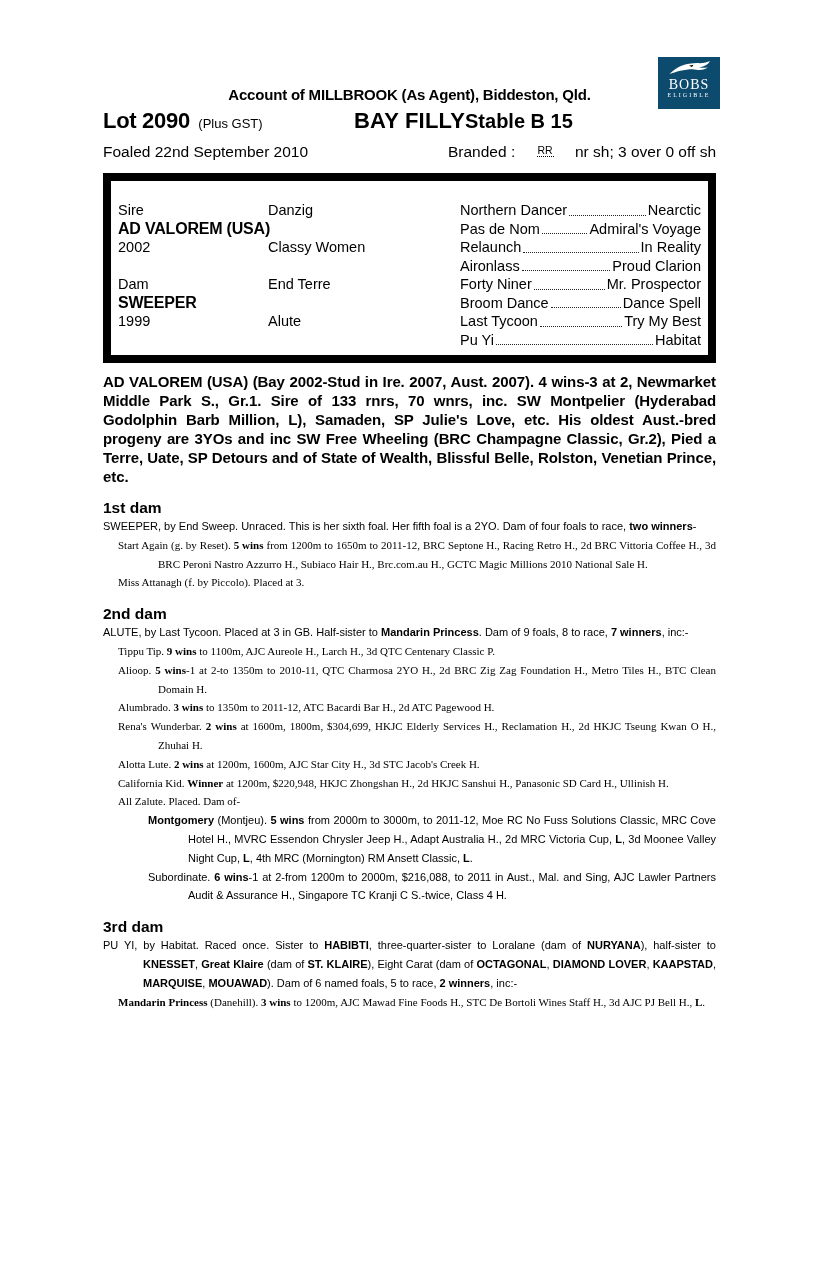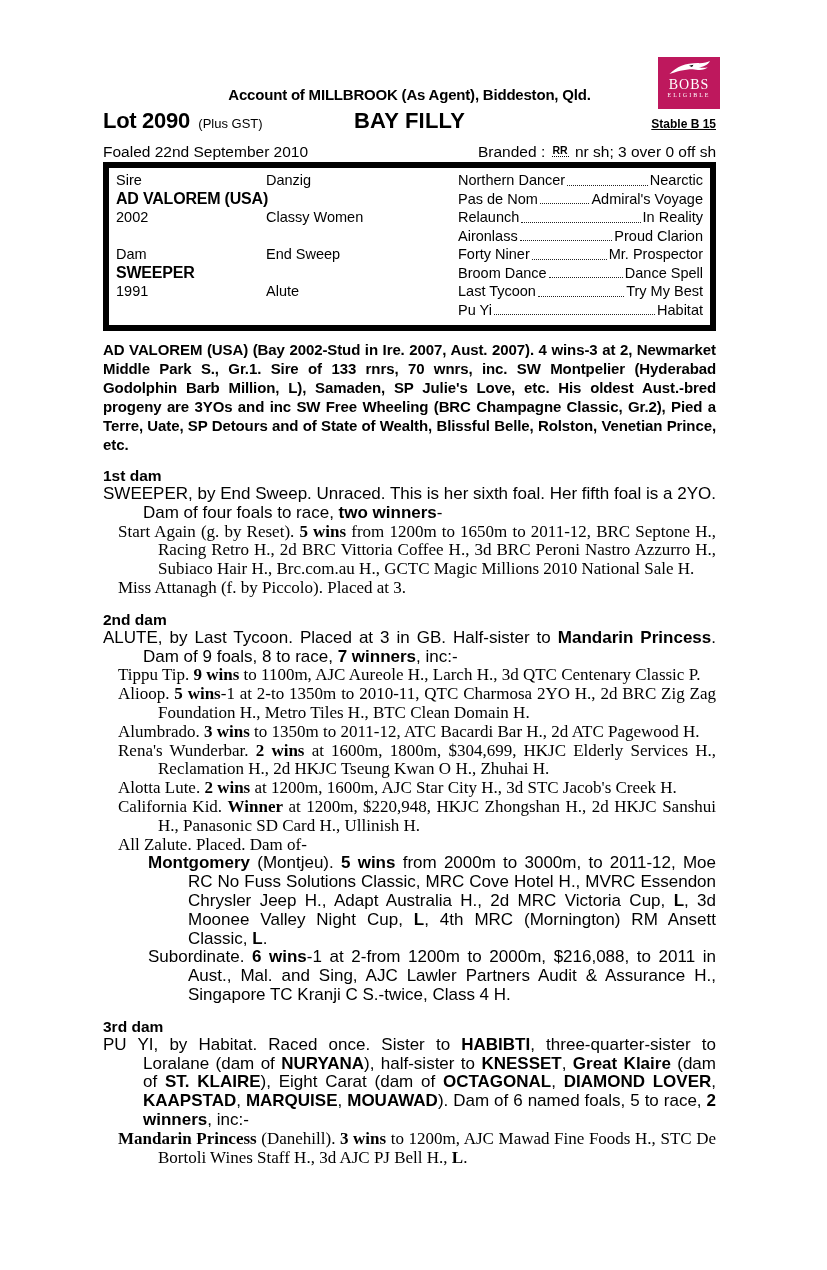--- a/index.html
+++ b/index.html
@@ -10,61 +10,61 @@
     color:#000;
     font-family:"Liberation Sans",sans-serif;
     overflow:hidden;
     margin:0 auto;
   }
   .content{position:absolute;left:103px;top:57px;width:613px;}
 
   
   .bobs{
     position:absolute;left:555px;top:0px;width:62px;height:52px;
-    background:#be185d;color:#fff;text-align:center;
+    background:#0c4a6e;color:#fff;text-align:center;
     display:flex;flex-direction:column;align-items:center;justify-content:flex-start;
     padding-top:2px;box-sizing:border-box;
   }
   .bobs svg{display:block;width:46px;height:18px;}
   .bobs-name{font-family:"Liberation Serif",serif;font-size:14px;line-height:15px;letter-spacing:1px;}
   .bobs-sub{font-family:"Liberation Serif",serif;font-size:6px;line-height:7px;letter-spacing:2px;}
 
   .account{margin:29px 0 0;text-align:center;font-weight:bold;font-size:15px;letter-spacing:-0.2px;}
   .lot-row{display:grid;grid-template-columns:1fr auto 1fr;align-items:baseline;margin-top:5px;}
   .lot-left{white-space:nowrap;}
   .lot-label{font-weight:bold;font-size:22px;letter-spacing:-0.3px;}
   .gst{font-size:13px;margin-left:4px;}
   .sex-title{font-weight:bold;font-size:22px;letter-spacing:0.2px;text-align:right;}
-  .stable{font-weight:bold;font-size:12px;text-align:right;text-decoration:underline;}
+  .stable{font-weight:bold;font-size:20px;}
   .foaled-row{display:flex;justify-content:space-between;margin-top:9px;font-size:15.5px;}
   .branded-cell{white-space:nowrap;}
   .brand-mark{
     display:inline-block;font-size:10.5px;line-height:10px;
-    border-bottom:1px dotted #000;vertical-align:3px;margin:0 2px;padding:0 1px 1px;font-weight:bold;
+    border-bottom:1px dotted #000;vertical-align:3px;margin:0 17px;padding:0 1px 1px;
   }
 
   
   .ped{
-    border:6px solid #000000;margin-top:1px;padding:3px 7px 6px;
+    border:8px solid #000000;margin-top:12px;padding:20px 7px 6px;
   }
   .ped-row{display:grid;grid-template-columns:150px 192px 1fr;font-size:14.5px;line-height:18.5px;}
   .ped-c1{white-space:nowrap;}
   .ped-c1.bold{font-weight:bold;font-size:16px;letter-spacing:-0.2px;}
   .ped-c2{white-space:nowrap;}
   .leader{display:flex;align-items:flex-end;min-width:0;}
   .leader .ln,.leader .rn{white-space:nowrap;}
   .leader .dots{flex:1;border-bottom:1.6px dotted #222;margin:0 2px 4px;min-width:8px;}
 
   
   .summary{
     margin:9px 0 0;font-weight:bold;font-size:15px;line-height:19px;
     text-align:justify;letter-spacing:-0.1px;
   }
   .section-heading{margin:12px 0 0;font-size:15.5px;font-weight:bold;line-height:19px;}
-  .para{margin:0;font-size:17px;line-height:18.8px;text-align:justify;}
+  .para{margin:0;font-size:11px;line-height:18.8px;text-align:justify;}
   .para.dam{padding-left:40px;text-indent:-40px;}
   .para.prog{padding-left:55px;text-indent:-40px;font-family:Liberation Serif, serif;}
   .para.sub{padding-left:85px;text-indent:-40px;}
   .b{font-weight:bold;}
 </style>
 </head>
 <body>
 
 <div class="page">
   <div class="content">
@@ -130,38 +130,38 @@
         <div class="ped-c1"></div>
         <div class="ped-c2"></div>
         <div class="leader">
           <span class="ln">Aironlass</span>
             <span class="dots"></span>
             <span class="rn">Proud Clarion</span>
         </div>
       </div>
       <div class="ped-row">
         <div class="ped-c1">Dam</div>
-        <div class="ped-c2">End Sweep</div>
+        <div class="ped-c2">End Terre</div>
         <div class="leader">
           <span class="ln">Forty Niner</span>
             <span class="dots"></span>
             <span class="rn">Mr. Prospector</span>
         </div>
       </div>
       <div class="ped-row">
         <div class="ped-c1 bold">SWEEPER</div>
         <div class="ped-c2"></div>
         <div class="leader">
           <span class="ln">Broom Dance</span>
             <span class="dots"></span>
             <span class="rn">Dance Spell</span>
         </div>
       </div>
       <div class="ped-row">
-        <div class="ped-c1">1991</div>
+        <div class="ped-c1">1999</div>
         <div class="ped-c2">Alute</div>
         <div class="leader">
           <span class="ln">Last Tycoon</span>
             <span class="dots"></span>
             <span class="rn">Try My Best</span>
         </div>
       </div>
       <div class="ped-row">
         <div class="ped-c1"></div>
         <div class="ped-c2"></div>

